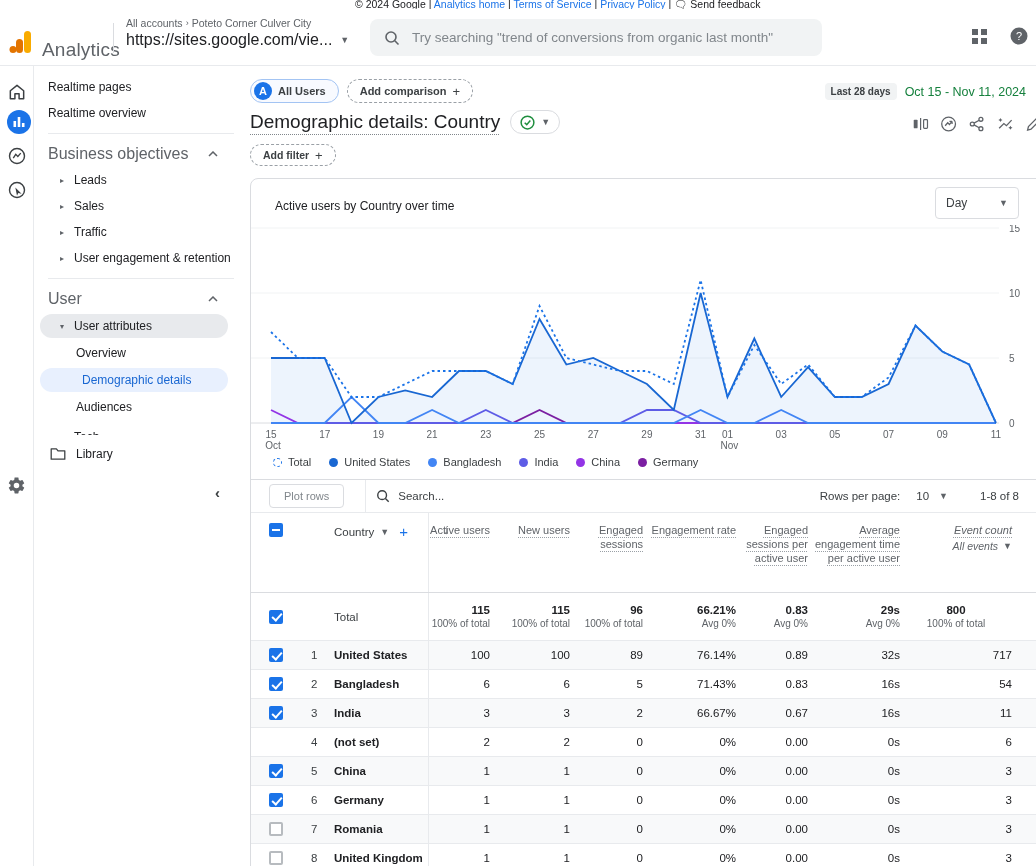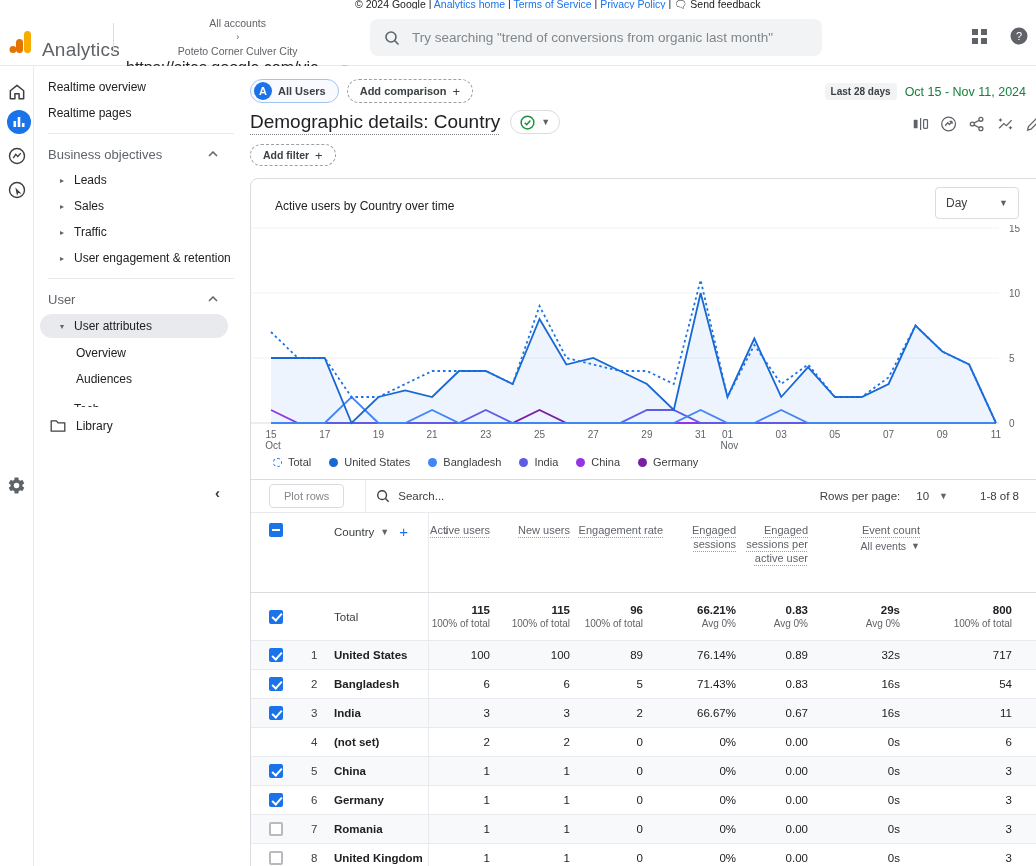--- a/index.html
+++ b/index.html
@@ -13,42 +13,42 @@
   .top-strip a, .ts-link { color:#1a73e8; text-decoration:none; }
   .ts-sep { color:#202124; }
 
   
   .app-header { position:absolute; top:9px; left:0; width:1036px; height:57px; background:#fff;
     border-bottom:1px solid #e8eaed; }
   .brand { position:absolute; left:8px; top:14px; display:flex; align-items:center; gap:8px; }
   .brand-name { font-size:19px; color:#5f6368; letter-spacing:.2px;margin-top:16px; }
   .hdr-divider { position:absolute; left:113px; top:14px; width:1px; height:30px; background:#dadce0; }
   .acct { position:absolute; left:126px; top:8px; }
-  .acct-crumb { font-size:10.5px; color:#5f6368; display:flex; align-items:center; gap:3px;flex-direction:column; }
+  .acct-crumb { font-size:10.5px; color:#5f6368; display:flex; align-items:center; gap:3px; }
   .acct-prop { font-size:16px; color:#202124; margin-top:2px; display:flex; align-items:center; gap:8px; }
   .caret { color:#5f6368; font-size:9px; }
   .searchbar { position:absolute; left:370px; top:10px; width:452px; height:37px; background:#f1f3f4;
     border-radius:8px; display:flex; align-items:center; padding:0 14px; gap:12px; }
   .searchbar input { border:none; outline:none; background:transparent; flex:1;
     font-size:13.5px; color:#5f6368; font-family:"Liberation Sans",sans-serif; }
   .searchbar input::placeholder { color:#80868b; }
   .hdr-right { position:absolute; right:8px; top:18px; display:flex; align-items:center; gap:22px; }
 
   
   .rail { position:absolute; top:66px; left:0; width:34px; bottom:0; background:#fff;
     border-right:1px solid #e8eaed; }
   .rail-ic { position:absolute; left:7px; }
 
   
   .sidebar { position:absolute; top:66px; left:34px; width:200px; bottom:0; background:#fff; padding-top:8px; }
   .sb-item { height:26px; display:flex; align-items:center; padding-left:14px; font-size:12px;
     color:#202124; font-weight:500; cursor:pointer; }
   .sb-divider { height:1px; background:#e8eaed; margin:7px 0 7px 14px; }
   .sb-section { height:26px; display:flex; align-items:center; justify-content:space-between;
-    padding:0 16px 0 14px; font-size:13px; color:#5f6368; }
+    padding:0 16px 0 14px; font-size:16px; color:#5f6368; }
   .sb-sub { padding-left:26px; display:flex; gap:10px; align-items:center; }
   .tri { color:#5f6368; font-size:8px; }
   .sb-pill { height:24px; margin:2px 6px 2px 6px; border-radius:14px; display:flex; align-items:center;
     gap:10px; padding-left:20px; font-size:12px; font-weight:500; cursor:pointer; }
   .pill-gray { background:#e8eaed; color:#202124; }
   .pill-blue { background:#e8f0fe; color:#1967d2; padding-left:42px; }
   .sb-child { height:26px; display:flex; align-items:center; padding-left:42px; font-size:12px; font-weight:500; cursor:pointer;}
   .sb-clip { height:11px; overflow:hidden; margin-top:4px; }
   .sb-lib { height:26px; display:flex; align-items:center; gap:10px; padding-left:16px;
     font-size:12px; font-weight:500; margin-top:6px; }
@@ -215,24 +215,24 @@
     <circle cx="12" cy="12" r="9" fill="none" stroke="#3c4043" stroke-width="1.7"></circle>
     <path d="M10 9 L17.5 16.5 L13.5 15.5 L12 19 Z" fill="#3c4043"></path>
   </svg>
   <svg class="ic rail-ic" style="top:410px" width="19" height="19" viewBox="0 0 24 24">
     <path fill="#5f6368" d="M19.43 12.98c.04-.32.07-.64.07-.98s-.03-.66-.07-.98l2.11-1.65c.19-.15.24-.42.12-.64l-2-3.46c-.12-.22-.39-.3-.61-.22l-2.49 1c-.52-.4-1.08-.73-1.69-.98l-.38-2.65C14.46 2.18 14.25 2 14 2h-4c-.25 0-.46.18-.49.42l-.38 2.65c-.61.25-1.17.59-1.69.98l-2.49-1c-.23-.09-.49 0-.61.22l-2 3.46c-.13.22-.07.49.12.64l2.11 1.65c-.04.32-.07.65-.07.98s.03.66.07.98l-2.11 1.65c-.19.15-.24.42-.12.64l2 3.46c.12.22.39.3.61.22l2.49-1c.52.4 1.08.73 1.69.98l.38 2.65c.03.24.24.42.49.42h4c.25 0 .46-.18.49-.42l.38-2.65c.61-.25 1.17-.59 1.69-.98l2.49 1c.23.09.49 0 .61-.22l2-3.46c.12-.22.07-.49-.12-.64l-2.11-1.65zM12 15.5A3.5 3.5 0 1 1 12 8.5a3.5 3.5 0 0 1 0 7z"></path>
   </svg>
 </div>
 
 <div class="sidebar">
   <div class="sb-item">
+      <span>Realtime pages</span>
+    </div>
+  <div class="sb-item">
       <span>Realtime overview</span>
-    </div>
-  <div class="sb-item">
-      <span>Realtime pages</span>
     </div>
   <div class="sb-divider"></div>
 
   <div class="sb-section">
     <span>Business objectives</span>
     <svg class="ic" width="10" height="6" viewBox="0 0 10 6">
       <path d="M1 5 L5 1 L9 5" fill="none" stroke="#5f6368" stroke-width="1.5"></path>
       </svg>
   </div>
   <div class="sb-item sb-sub">
@@ -259,20 +259,23 @@
       <path d="M1 5 L5 1 L9 5" fill="none" stroke="#5f6368" stroke-width="1.5"></path>
       </svg>
   </div>
   <div class="sb-pill pill-gray">
     <span class="tri">▾</span>
     <span>User attributes</span>
   </div>
   <div class="sb-child">
       <span>Overview</span>
     </div>
+  <div class="sb-pill pill-blue">
+    <span>Demographic details</span>
+  </div>
   <div class="sb-child">
       <span>Audiences</span>
     </div>
   <div class="sb-clip">
     <div class="sb-item sb-sub">
         <span class="tri">▸</span>
         <span>Tech</span>
       </div>
   </div>
   <div class="sb-lib">
@@ -453,30 +456,33 @@
         </span>
       </div>
       <div class="metrics">
         <span class="sort-ic">↓</span>
       <div class="mcell" style="width: 61px;">
             <span class="th-label">Active users</span>
           </div>
           <div class="mcell" style="width: 80px;">
             <span class="th-label">New users</span>
           </div>
+          <div class="mcell" style="width: 73px;">
+            <span class="th-label">Engaged sessions</span>
+          </div>
           <div class="mcell" style="width: 93px;">
             <span class="th-label">Engagement rate</span>
           </div>
-          <div class="mcell" style="width: 73px;">
-            <span class="th-label">Engaged sessions</span>
-          </div>
           <div class="mcell" style="width: 72px;">
             <span class="th-label">Engaged sessions per active user</span>
           </div>
-          <div class="mcell" style="width: 112px;">
+          <div class="mcell" style="width: 92px;">
+            <span class="th-label">Average engagement time per active user</span>
+          </div>
+          <div class="mcell" style="width: 112px; font-style: italic;">
             <span class="th-label">Event count</span>
             <span class="th-sub">
               <span>All events</span>
               <span class="caret">▼</span>
             </span>
           </div>
           <div style="width: 26px; flex: 0 0 auto;"></div>
         </div>
     </div>
 
@@ -506,21 +512,21 @@
               <span class="tsub">Avg 0%</span>
             </div>
             <div class="mcell" style="width: 72px;">
               <span class="tval">0.83</span>
               <span class="tsub">Avg 0%</span>
             </div>
             <div class="mcell" style="width: 92px;">
               <span class="tval">29s</span>
               <span class="tsub">Avg 0%</span>
             </div>
-            <div class="mcell" style="width: 112px;">
+            <div class="mcell" style="width: 112px; align-items: center;">
               <span class="tval">800</span>
               <span class="tsub">100% of total</span>
             </div>
             <div style="width: 26px; flex: 0 0 auto;"></div>
           </div>
         </div>
         <div class="trow drow alt">
           <div class="c-pad"></div>
           <div class="c-cb">
             <span class="checkbox cb-checked"></span>

